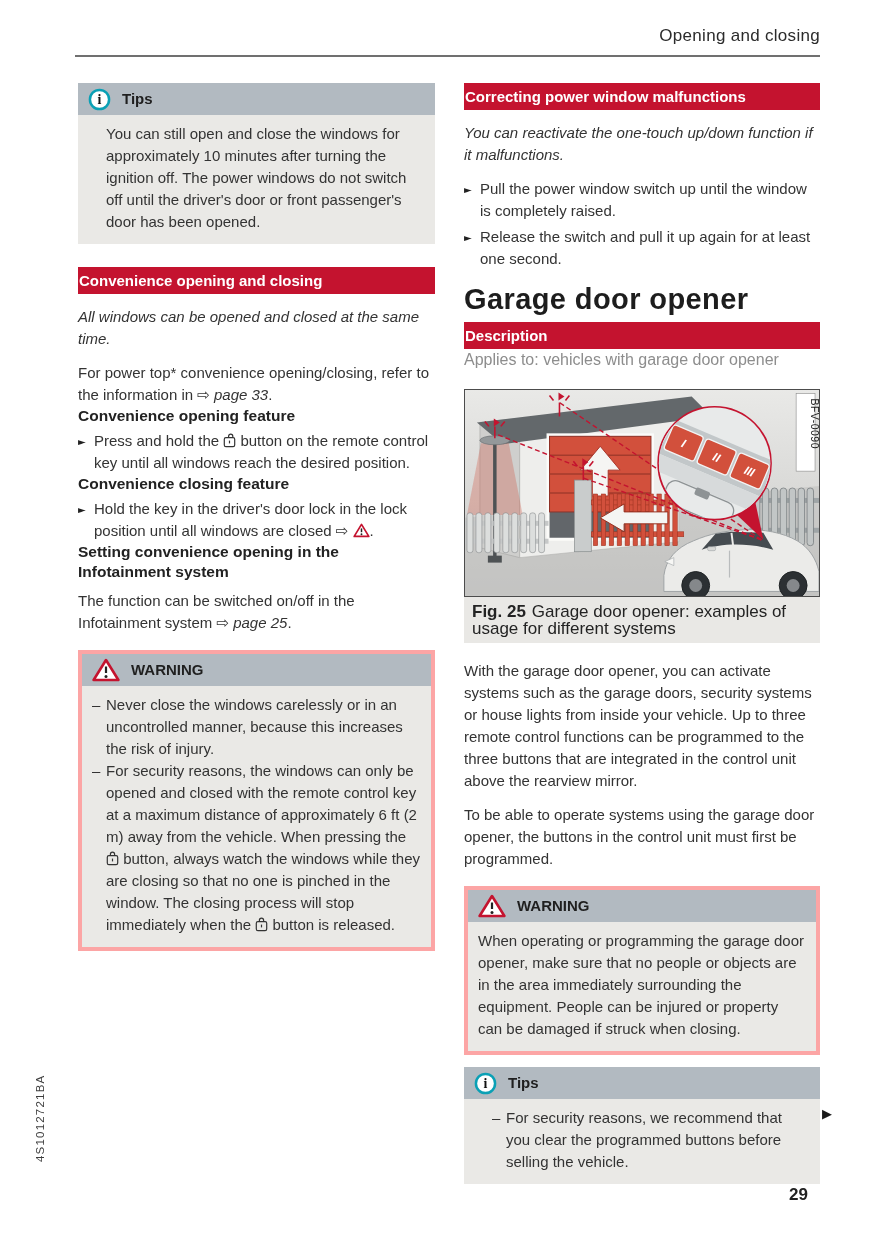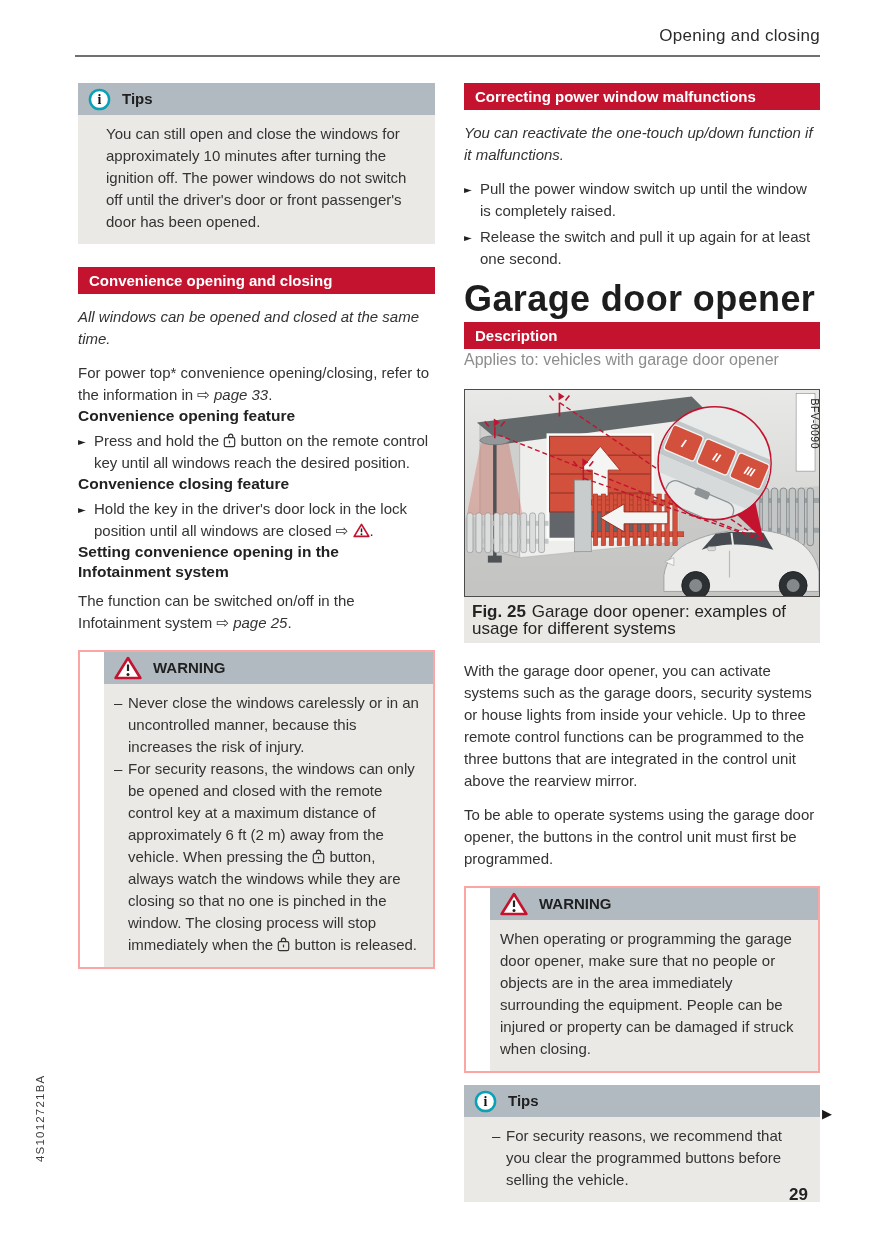--- a/index.html
+++ b/index.html
@@ -24,28 +24,28 @@
   .col{position:absolute;top:83px;width:357px;font-size:15px;line-height:22px;}
   .col-left{left:78px;}
   .col-right{left:464px;width:356px;}
   p{margin:0;}
   .sp12{margin-top:12px;} .sp8{margin-top:8px;}
   .sp16{margin-top:16px;} .sp17{margin-top:17px;} .sp18{margin-top:18px;}
   .sp20{margin-top:17px;} .sp23{margin-top:23px;}
   .it{font-style:italic;}
   .ref{font-style:italic;white-space:nowrap;}
   .subhead{font-size:15.5px;font-weight:bold;color:#222;line-height:20px;margin:0;}
-  .h1{font-size:36px;line-height:30px;font-weight:bold;color:#1d1d1d;letter-spacing:.4px;margin:14px 0 8px;}
-  
-  .redbar{background:#c4132f;color:#fff;font-weight:bold;font-size:15px;line-height:19px;padding:4px 11px;}
+  .h1{font-size:29px;line-height:30px;font-weight:bold;color:#1d1d1d;letter-spacing:.4px;margin:14px 0 8px;}
+  
+  .redbar{background:#c4132f;color:#fff;font-weight:bold;font-size:15px;line-height:19px;padding:4px 1px;}
   
   .box-hd{background:#b2bac1;display:flex;align-items:center;gap:11px;padding:4px 10px;min-height:24px;
     font-weight:bold;font-size:15px;color:#1f1f1f;}
   .box-bd{background:#eae9e6;padding:8px 12px 11px 28px;}
-  .warnbox{border:2px solid #fca5a5;padding-left:24px;}
+  .warnbox{border:4px solid #fca5a5;}
   .warnbox .box-bd{padding:8px 10px 11px 10px;}
   .applies{font-size:16px;line-height:16px;color:#8d8d8d;margin:3px 0 21px;}
   .figcap{background:#e9e8e5;font-size:17px;line-height:17px;color:#232323;padding:6px 8px;}
   .figcap b{margin-right:6px;}
   
   .bullet{position:relative;padding-left:16px;margin-top:4px;}
   .bullet .mk{position:absolute;left:0;top:1px;font-size:10px;color:#222;
     font-family:"DejaVu Sans",sans-serif;}
   .ditem{position:relative;padding-left:14px;}
   .ditem .mk{position:absolute;left:0;color:#333;}

